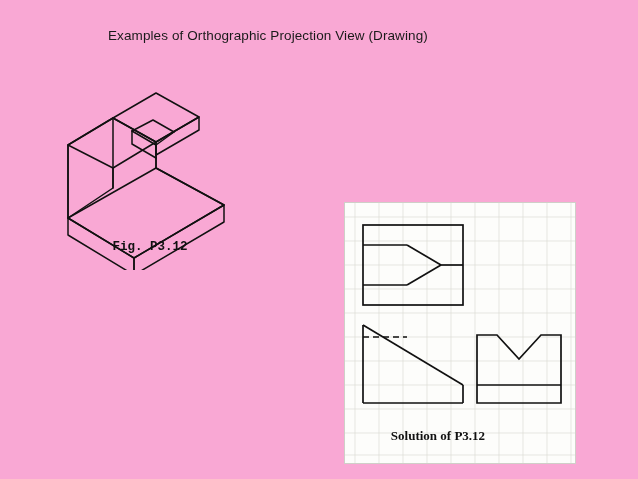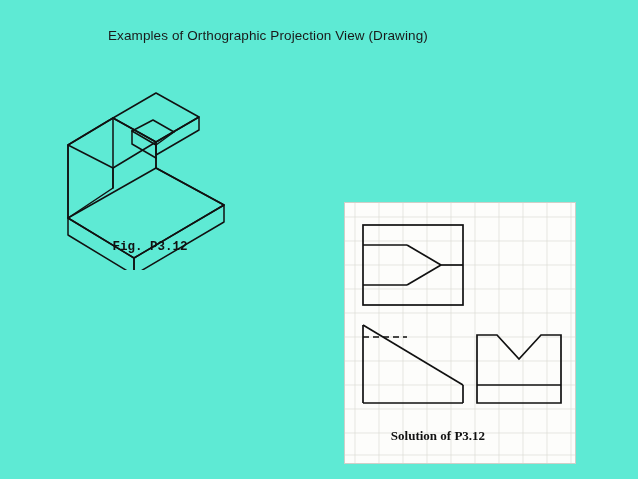--- a/index.html
+++ b/index.html
@@ -10,21 +10,21 @@
   body {
     width: 638px;
     height: 479px;
     position: relative;
     font-family: "Liberation Sans", sans-serif;
     overflow: hidden;
   }
   .slide {
     position: absolute;
     inset: 0;
-    background: #5eead4;
+    background: #f9a8d4;
     padding-left: 46px;
   }
   .slide-title {
     position: absolute;
     left: 108px;
     top: 28px;
     font-size: 13.5px;
     color: #1a1a1a;
     letter-spacing: 0.1px;
     white-space: nowrap;

